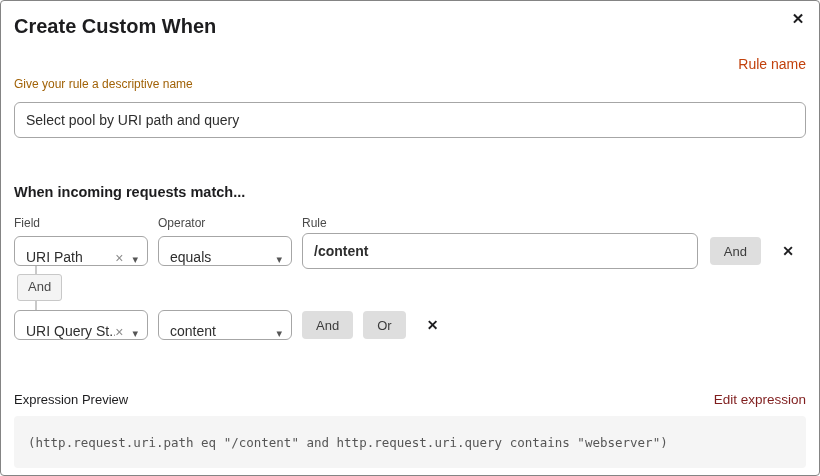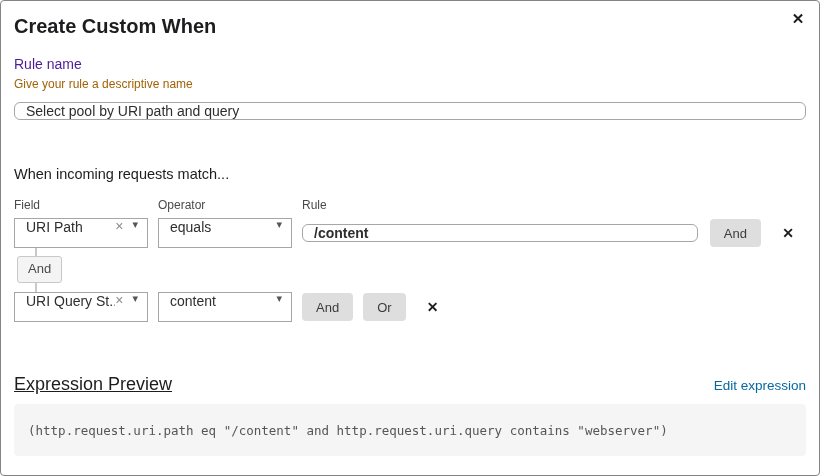--- a/index.html
+++ b/index.html
@@ -37,46 +37,47 @@
   }
   .title {
     font-size: 20px;
     font-weight: 700;
     color: #1d1d1f;
     line-height: 26px;
   }
   .rule-label {
     margin-top: 16px;
     font-size: 14px;
-    color: #4c1d95;
+    color: #c2410c;
     line-height: 18px;
+    text-align: right;
   }
   .rule-help {
     margin-top: 3px;
     font-size: 12px;
     color: #a16207;
     line-height: 17px;
   }
   .text-input {
     width: 100%;
-    height: 18px;
+    height: 36px;
     border: 1px solid #a6a6a6;
     border-radius: 6px;
     padding: 0 11px;
     font-size: 14px;
     color: #2e2e2e;
     font-family: "Liberation Sans", sans-serif;
     background: #fff;
     outline: none;
   }
   .rule-input { margin-top: 9px; }
   .match-heading {
     margin-top: 45px;
     font-size: 14.5px;
-    font-weight: 400;
+    font-weight: 700;
     color: #1d1d1f;
     line-height: 18px;
   }
   .cond-headers {
     display: flex;
     margin-top: 15px;
     font-size: 12px;
     color: #4a4a4a;
   }
   .h-field, .h-operator { width: 144px; }
@@ -86,24 +87,24 @@
     align-items: center;
     margin-top: 6px;
     gap: 10px;
     height: 30px;
   }
   .select-box {
     width: 134px;
     flex: 0 0 134px;
     height: 30px;
     border: 1px solid #a6a6a6;
-    border-radius: 0;
+    border-radius: 6px;
     background: #fff;
     display: flex;
-    align-items: flex-start;
+    align-items: flex-end;
     padding: 0 9px 0 11px;
     font-size: 14px;
     color: #2e2e2e;
     cursor: pointer;
   }
   .select-label {
     flex: 1;
     white-space: nowrap;
     overflow: hidden;
   }
@@ -168,27 +169,26 @@
     color: #4a4a4a;
     line-height: 16px;
   }
   .expr-row {
     display: flex;
     justify-content: space-between;
     align-items: baseline;
     margin-top: 52px;
   }
   .expr-label {
-    font-size: 18px;
-    color: #1d1d1f;
-    text-decoration: underline;
+    font-size: 13px;
+    color: #1d1d1f;
   }
   .expr-edit {
     font-size: 13.5px;
-    color: #0369a1;
+    color: #7f1d1d;
     text-decoration: none;
     cursor: pointer;
   }
   .expr-code {
     margin-top: 9px;
     background: #f5f5f5;
     border-radius: 4px;
     height: 52px;
     display: flex;
     align-items: center;

